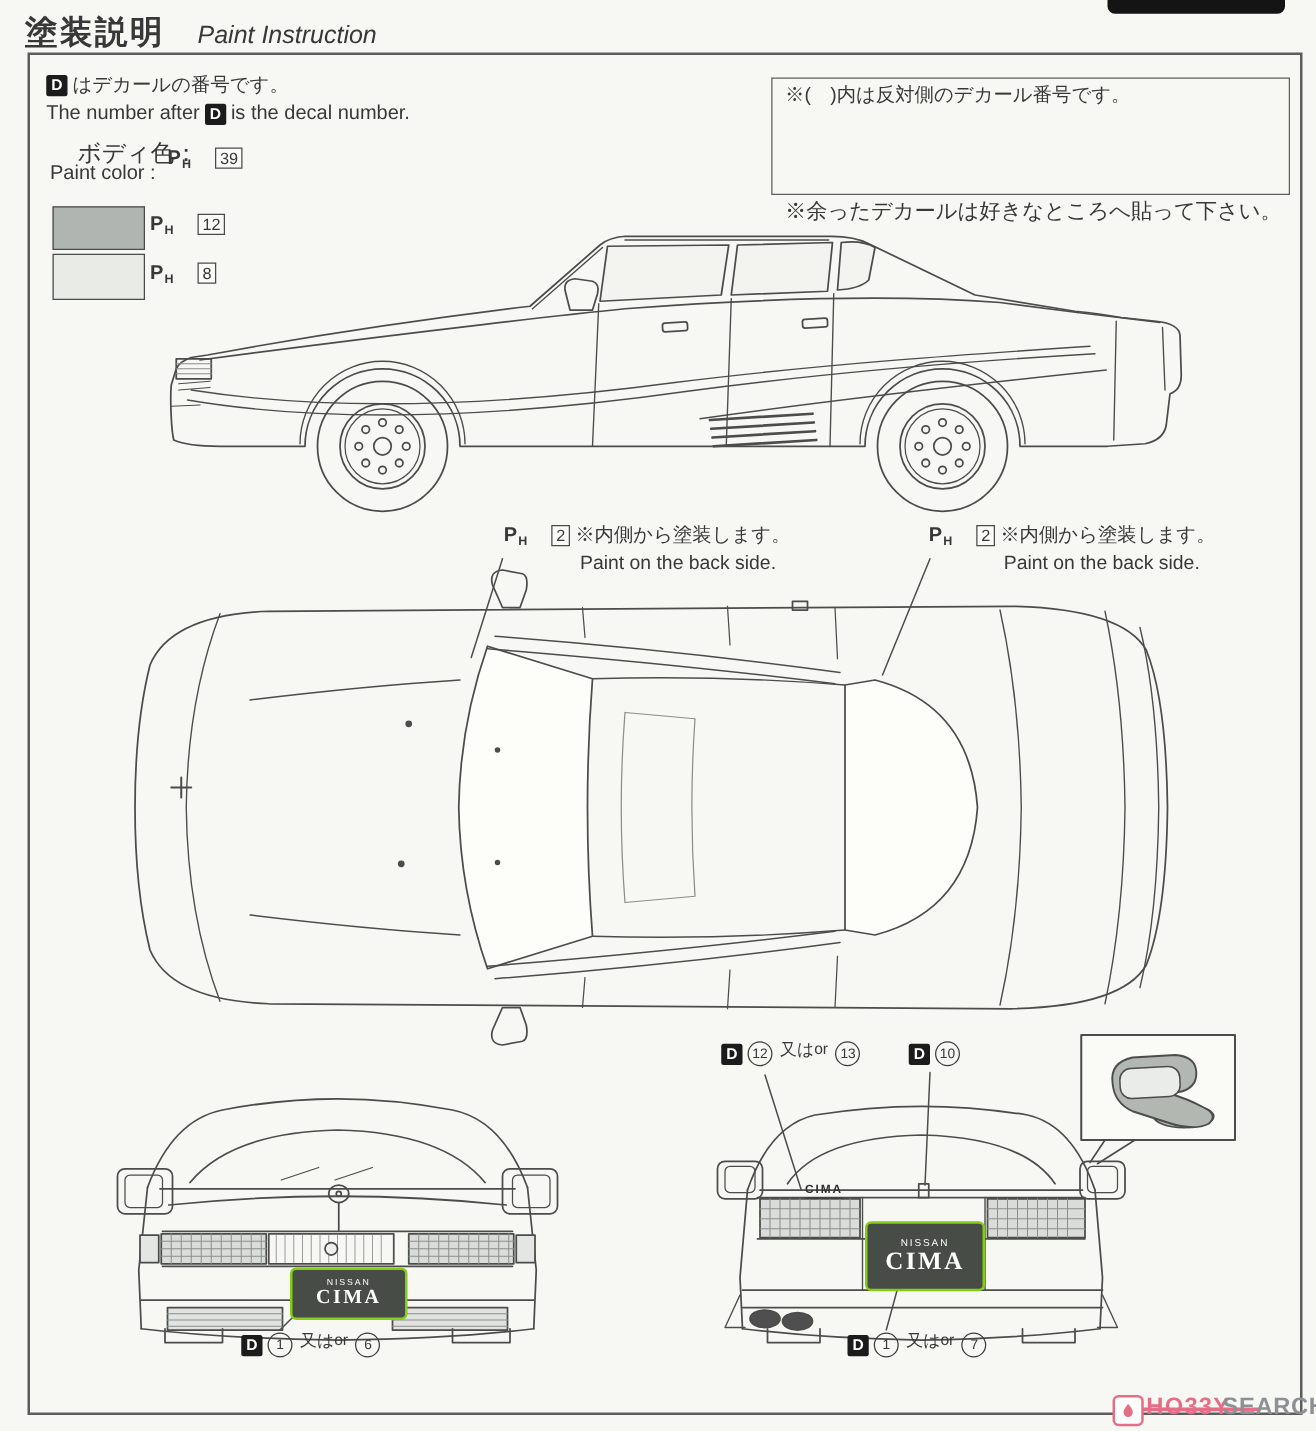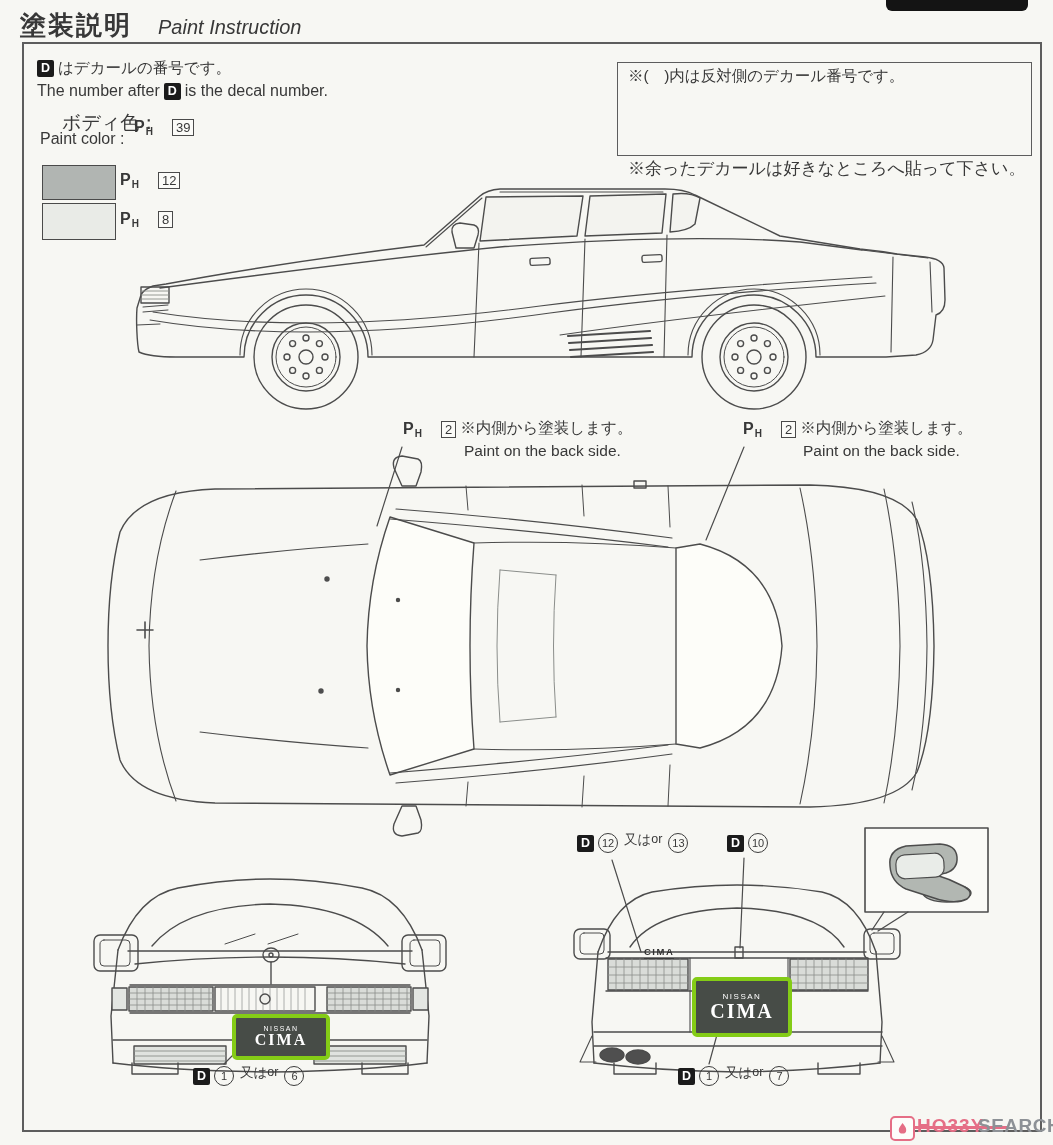--- a/index.html
+++ b/index.html
@@ -15,21 +15,21 @@
         align-items:center;justify-content:center;font-size:11px;line-height:1;background:transparent;}
   .matawa{display:inline-flex;flex-direction:row;align-items:center;line-height:1.05;
           font-size:13.5px;margin:0 2px;position:relative;top:-3px;}
   .matawa .or{font-size:12.5px;}
   .ph-p{font-weight:800;font-size:16px;}
   .ph-h{font-size:10px;font-weight:700;position:relative;top:3px;margin-left:1px;}
   .numbox{display:inline-block;border:1.3px solid #4a4a4a;font-size:13px;line-height:15px;
           padding:0 3px;margin-left:19px;background:#fbfbf8;}
   .swatch{position:absolute;width:72px;height:33px;border:1.6px solid #4a4a4a;}
   .plate{position:absolute;background:#474c47;border-radius:5px;color:#fff;display:flex;
-         flex-direction:column;align-items:center;justify-content:center;border:4px solid #84cc16;}
+         flex-direction:column;align-items:center;justify-content:center;border:2px solid #84cc16;}
   .plate .brand{font-size:7px;letter-spacing:1.5px;line-height:1;}
   .plate .model{font-family:"Liberation Serif",serif;font-weight:700;letter-spacing:2px;line-height:1.05;}
   .mainbox{position:absolute;left:22px;top:42px;width:1016px;height:1086px;border:2px solid #5d5d5d;}
   .notebox{position:absolute;left:617px;top:62px;width:413px;height:92px;border:1.8px solid #5d5d5d;}
   .topbar{position:absolute;left:886px;top:0;width:142px;height:11px;background:#141414;
           border-radius:0 0 6px 6px;}
   .title-row{position:absolute;left:20px;top:8px;display:flex;gap:26px;align-items:baseline;}
   .title-jp{font-size:26px;font-weight:700;letter-spacing:2px;}
   .title-en{font-size:20px;font-style:italic;}
   svg{position:absolute;left:0;top:0;}

